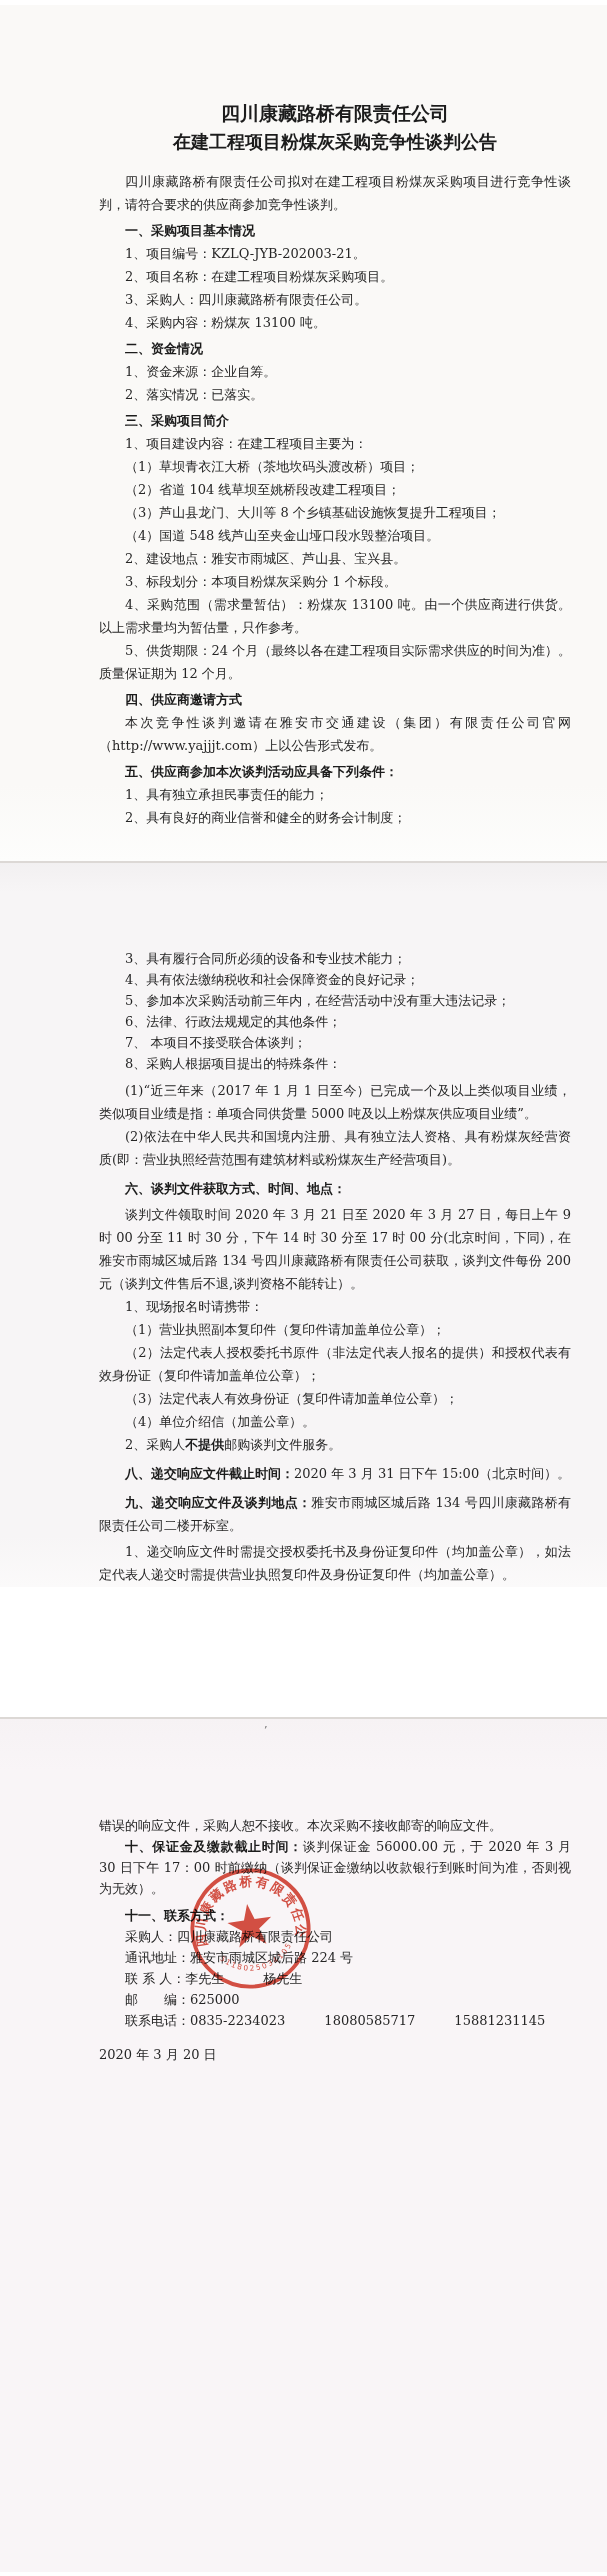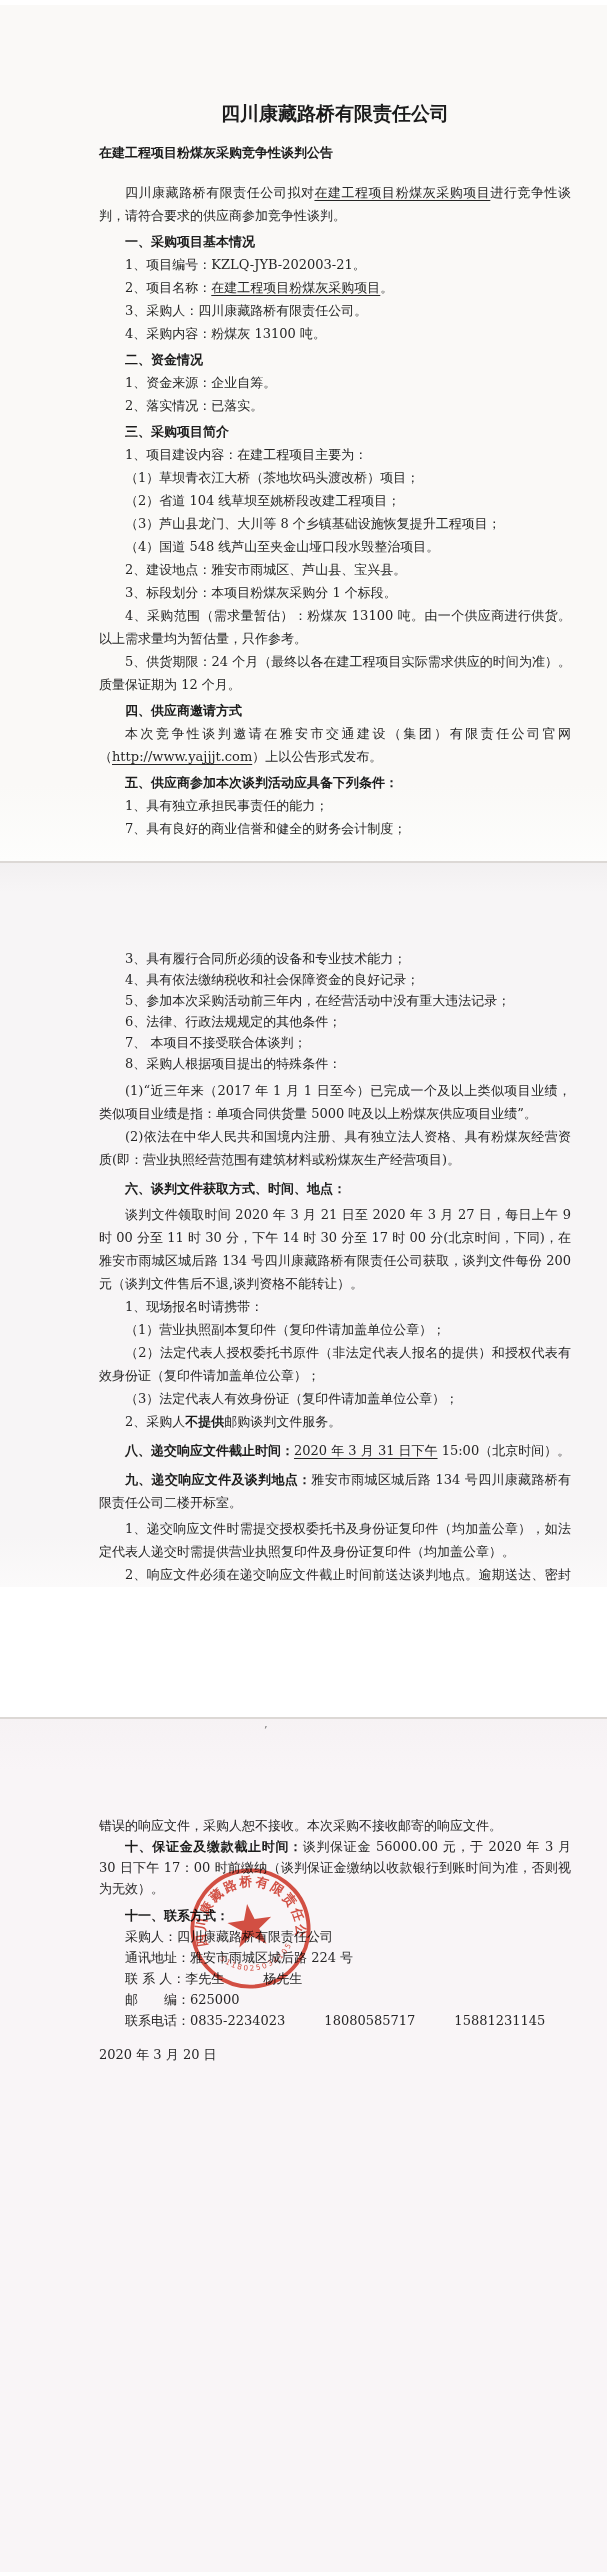--- a/index.html
+++ b/index.html
@@ -9,25 +9,25 @@
   #page1{top:4.6px;height:857px;background:linear-gradient(180deg,#faf9f7 0%,#faf9f7 91%,#fdfdfc 100%);}
   #page2{top:863px;height:724px;background:linear-gradient(180deg,#f2f0f1 0%,#f7f5f6 4%,#f7f5f6 93%,#fbfafa 100%);}
   #page3{top:1719px;height:853px;background:linear-gradient(180deg,#f6f2f4 0%,#f9f5f7 6%,#f9f5f7 100%);}
   .seam{position:absolute;left:0;width:607px;height:1.5px;background:#dcd8d5;}
   #seam1{top:861px;} #seam2{top:1717px;}
   .content{padding-left:71px;padding-right:64px;}
   .ln{margin:0;font-size:13px;line-height:23px;text-align:justify;text-indent:2em;}
   .tight{line-height:21px;}
   .t1{margin:0;padding-top:94px;font-size:19px;line-height:29px;font-weight:bold;text-align:center;text-indent:0;
       font-family:"DejaVu Sans","Liberation Sans",sans-serif;color:#1c1c1c;}
-  .t2{margin:12px 0 0 0;font-size:13px;line-height:26px;font-weight:bold;text-indent:0;
+  .t2{margin:1px 0 0 0;font-size:18px;line-height:26px;font-weight:bold;text-align:center;text-indent:0;
       font-family:"DejaVu Sans","Liberation Sans",sans-serif;color:#1c1c1c;}
   .intro{margin-top:15px;}
   .b{font-weight:bold;font-family:"DejaVu Sans","Liberation Sans",sans-serif;color:#1c1c1c;}
-  .u{text-decoration:underline;text-underline-offset:3px;}
+  .u{text-underline-offset:3px;}
   .mt4{margin-top:3px;} .mt6{margin-top:4.6px;} .mt8{margin-top:6px;} .mt10{margin-top:7.6px;}
   .pad2{padding-top:85px;} .pad3{padding-top:96px;}
   .pre{white-space:pre-wrap;}
   .date{margin-top:12px;text-align:left;text-indent:0;padding-right:47px;}
   .stamp{position:absolute;left:187px;top:146px;width:127px;height:127px;opacity:.88;
          mix-blend-mode:multiply;transform:rotate(-8deg);}
   .speck{position:absolute;left:264px;top:4.6px;font-size:10.6px;color:#5a5a5a;}
 </style>
 </head>
 <body>
@@ -58,21 +58,21 @@
     <p class="ln">2、建设地点：雅安市雨城区、芦山县、宝兴县。</p>
     <p class="ln">3、标段划分：本项目粉煤灰采购分 1 个标段。</p>
     <p class="ln">4、采购范围（需求量暂估）：粉煤灰 13100 吨。由一个供应商进行供货。以上需求量均为暂估量，只作参考。</p>
     <p class="ln">5、供货期限：24 个月（最终以各在建工程项目实际需求供应的时间为准）。质量保证期为 12 个月。</p>
 
     <p class="ln b mt4">四、供应商邀请方式</p>
     <p class="ln"><span>本次竞争性谈判邀请在雅安市交通建设（集团）有限责任公司官网（</span><span class="u">http://www.yajjjt.com</span><span>）上以公告形式发布。</span></p>
 
     <p class="ln b mt4">五、供应商参加本次谈判活动应具备下列条件：</p>
     <p class="ln">1、具有独立承担民事责任的能力；</p>
-    <p class="ln">7、具有良好的商业信誉和健全的财务会计制度；</p>
+    <p class="ln">2、具有良好的商业信誉和健全的财务会计制度；</p>
   </div>
 </div>
 
 <div class="seam" id="seam1"></div>
 
 <div class="page" id="page2">
   <div class="content pad2">
     <p class="ln tight">3、具有履行合同所必须的设备和专业技术能力；</p>
     <p class="ln tight">4、具有依法缴纳税收和社会保障资金的良好记录；</p>
     <p class="ln tight">5、参加本次采购活动前三年内，在经营活动中没有重大违法记录；</p>
@@ -83,20 +83,21 @@
     <p class="ln mt6">(1)“近三年来（2017 年 1 月 1 日至今）已完成一个及以上类似项目业绩，类似项目业绩是指：单项合同供货量 5000 吨及以上粉煤灰供应项目业绩”。</p>
     <p class="ln">(2)依法在中华人民共和国境内注册、具有独立法人资格、具有粉煤灰经营资质(即：营业执照经营范围有建筑材料或粉煤灰生产经营项目)。</p>
 
     <p class="ln b mt8">六、谈判文件获取方式、时间、地点：</p>
     <p class="ln mt4">谈判文件领取时间 2020 年 3 月 21 日至 2020 年 3 月 27 日，每日上午 9 时 00 分至 11 时 30 分，下午 14 时 30 分至 17 时 00 分(北京时间，下同)，在雅安市雨城区城后路 134 号四川康藏路桥有限责任公司获取，谈判文件每份 200 元（谈判文件售后不退,谈判资格不能转让）。</p>
 
     <p class="ln">1、现场报名时请携带：</p>
     <p class="ln">（1）营业执照副本复印件（复印件请加盖单位公章）；</p>
     <p class="ln">（2）法定代表人授权委托书原件（非法定代表人报名的提供）和授权代表有效身份证（复印件请加盖单位公章）；</p>
     <p class="ln">（3）法定代表人有效身份证（复印件请加盖单位公章）；</p>
+    <p class="ln">（4）单位介绍信（加盖公章）。</p>
     <p class="ln"><span>2、采购人</span><span class="b">不提供</span><span>邮购谈判文件服务。</span></p>
 
     <p class="ln mt8"><span class="b">八、递交响应文件截止时间：</span><span class="u">2020 年 3 月 31 日下午</span><span> 15:00（北京时间）。</span></p>
 
     <p class="ln mt8"><span class="b">九、递交响应文件及谈判地点：</span><span>雅安市雨城区城后路 134 号四川康藏路桥有限责任公司二楼开标室。</span></p>
     <p class="ln mt4">1、递交响应文件时需提交授权委托书及身份证复印件（均加盖公章），如法定代表人递交时需提供营业执照复印件及身份证复印件（均加盖公章）。</p>
     <p class="ln">2、响应文件必须在递交响应文件截止时间前送达谈判地点。逾期送达、密封和标注</p>
   </div>
 </div>
 

